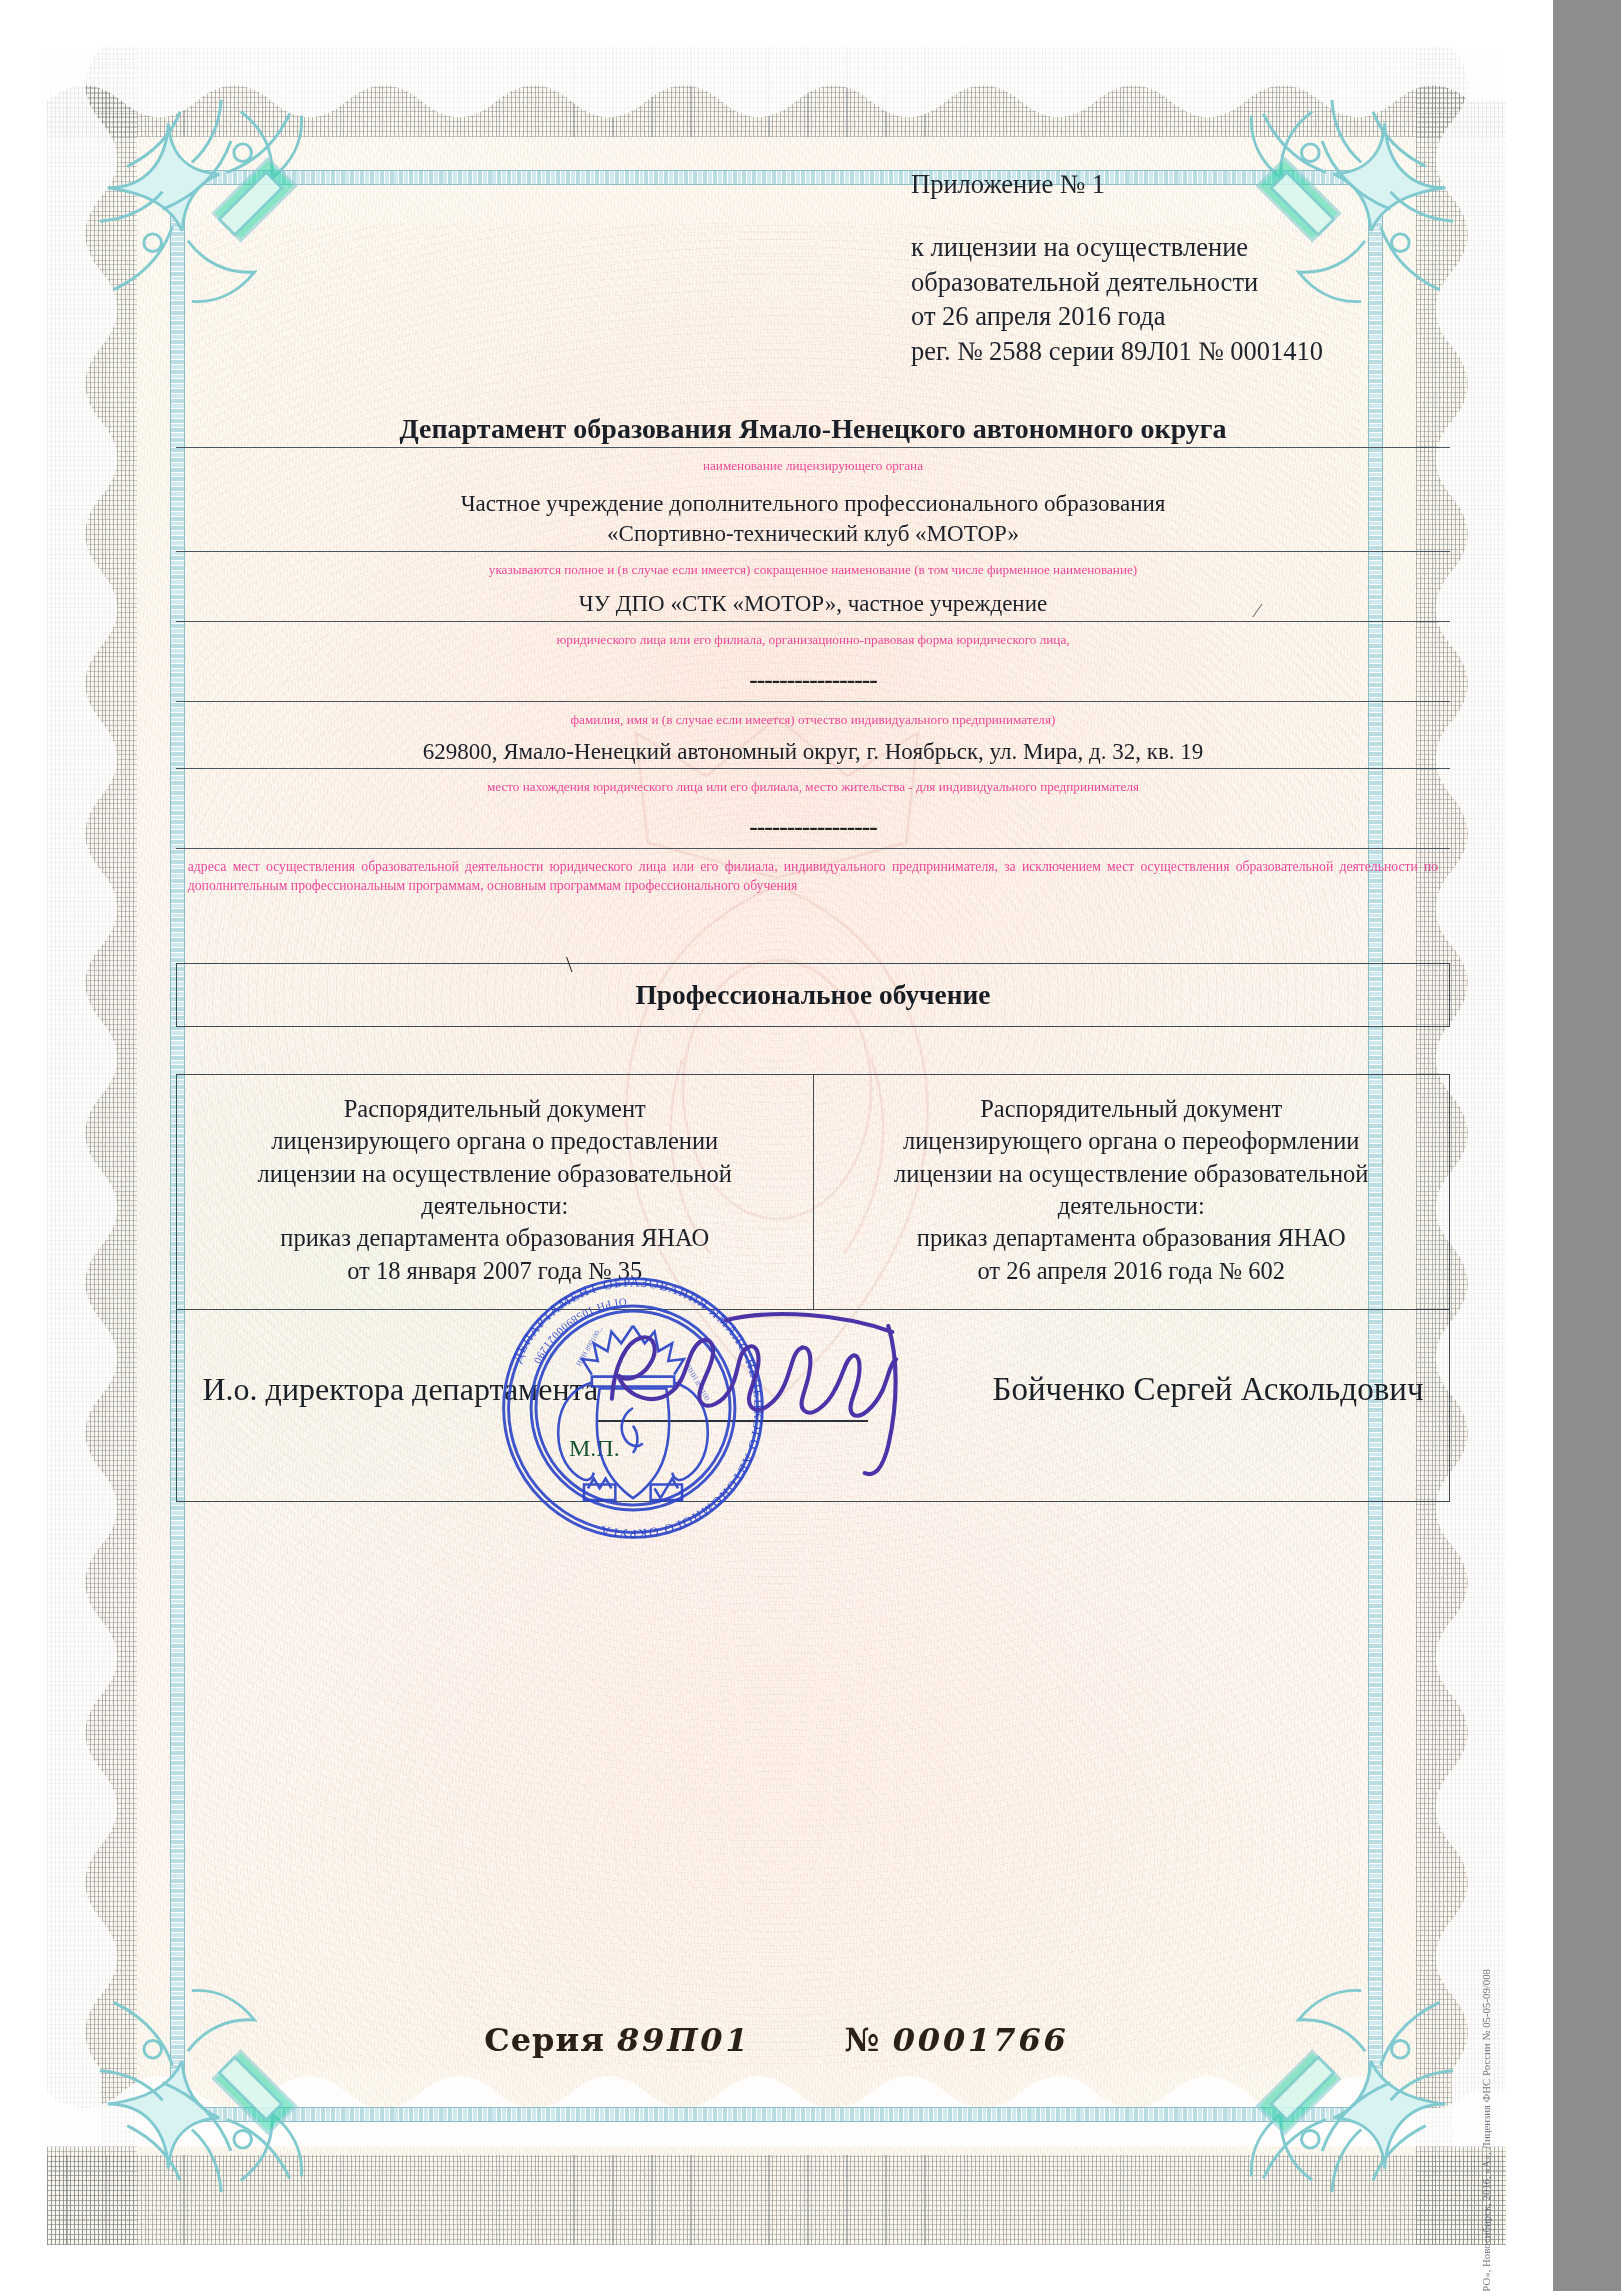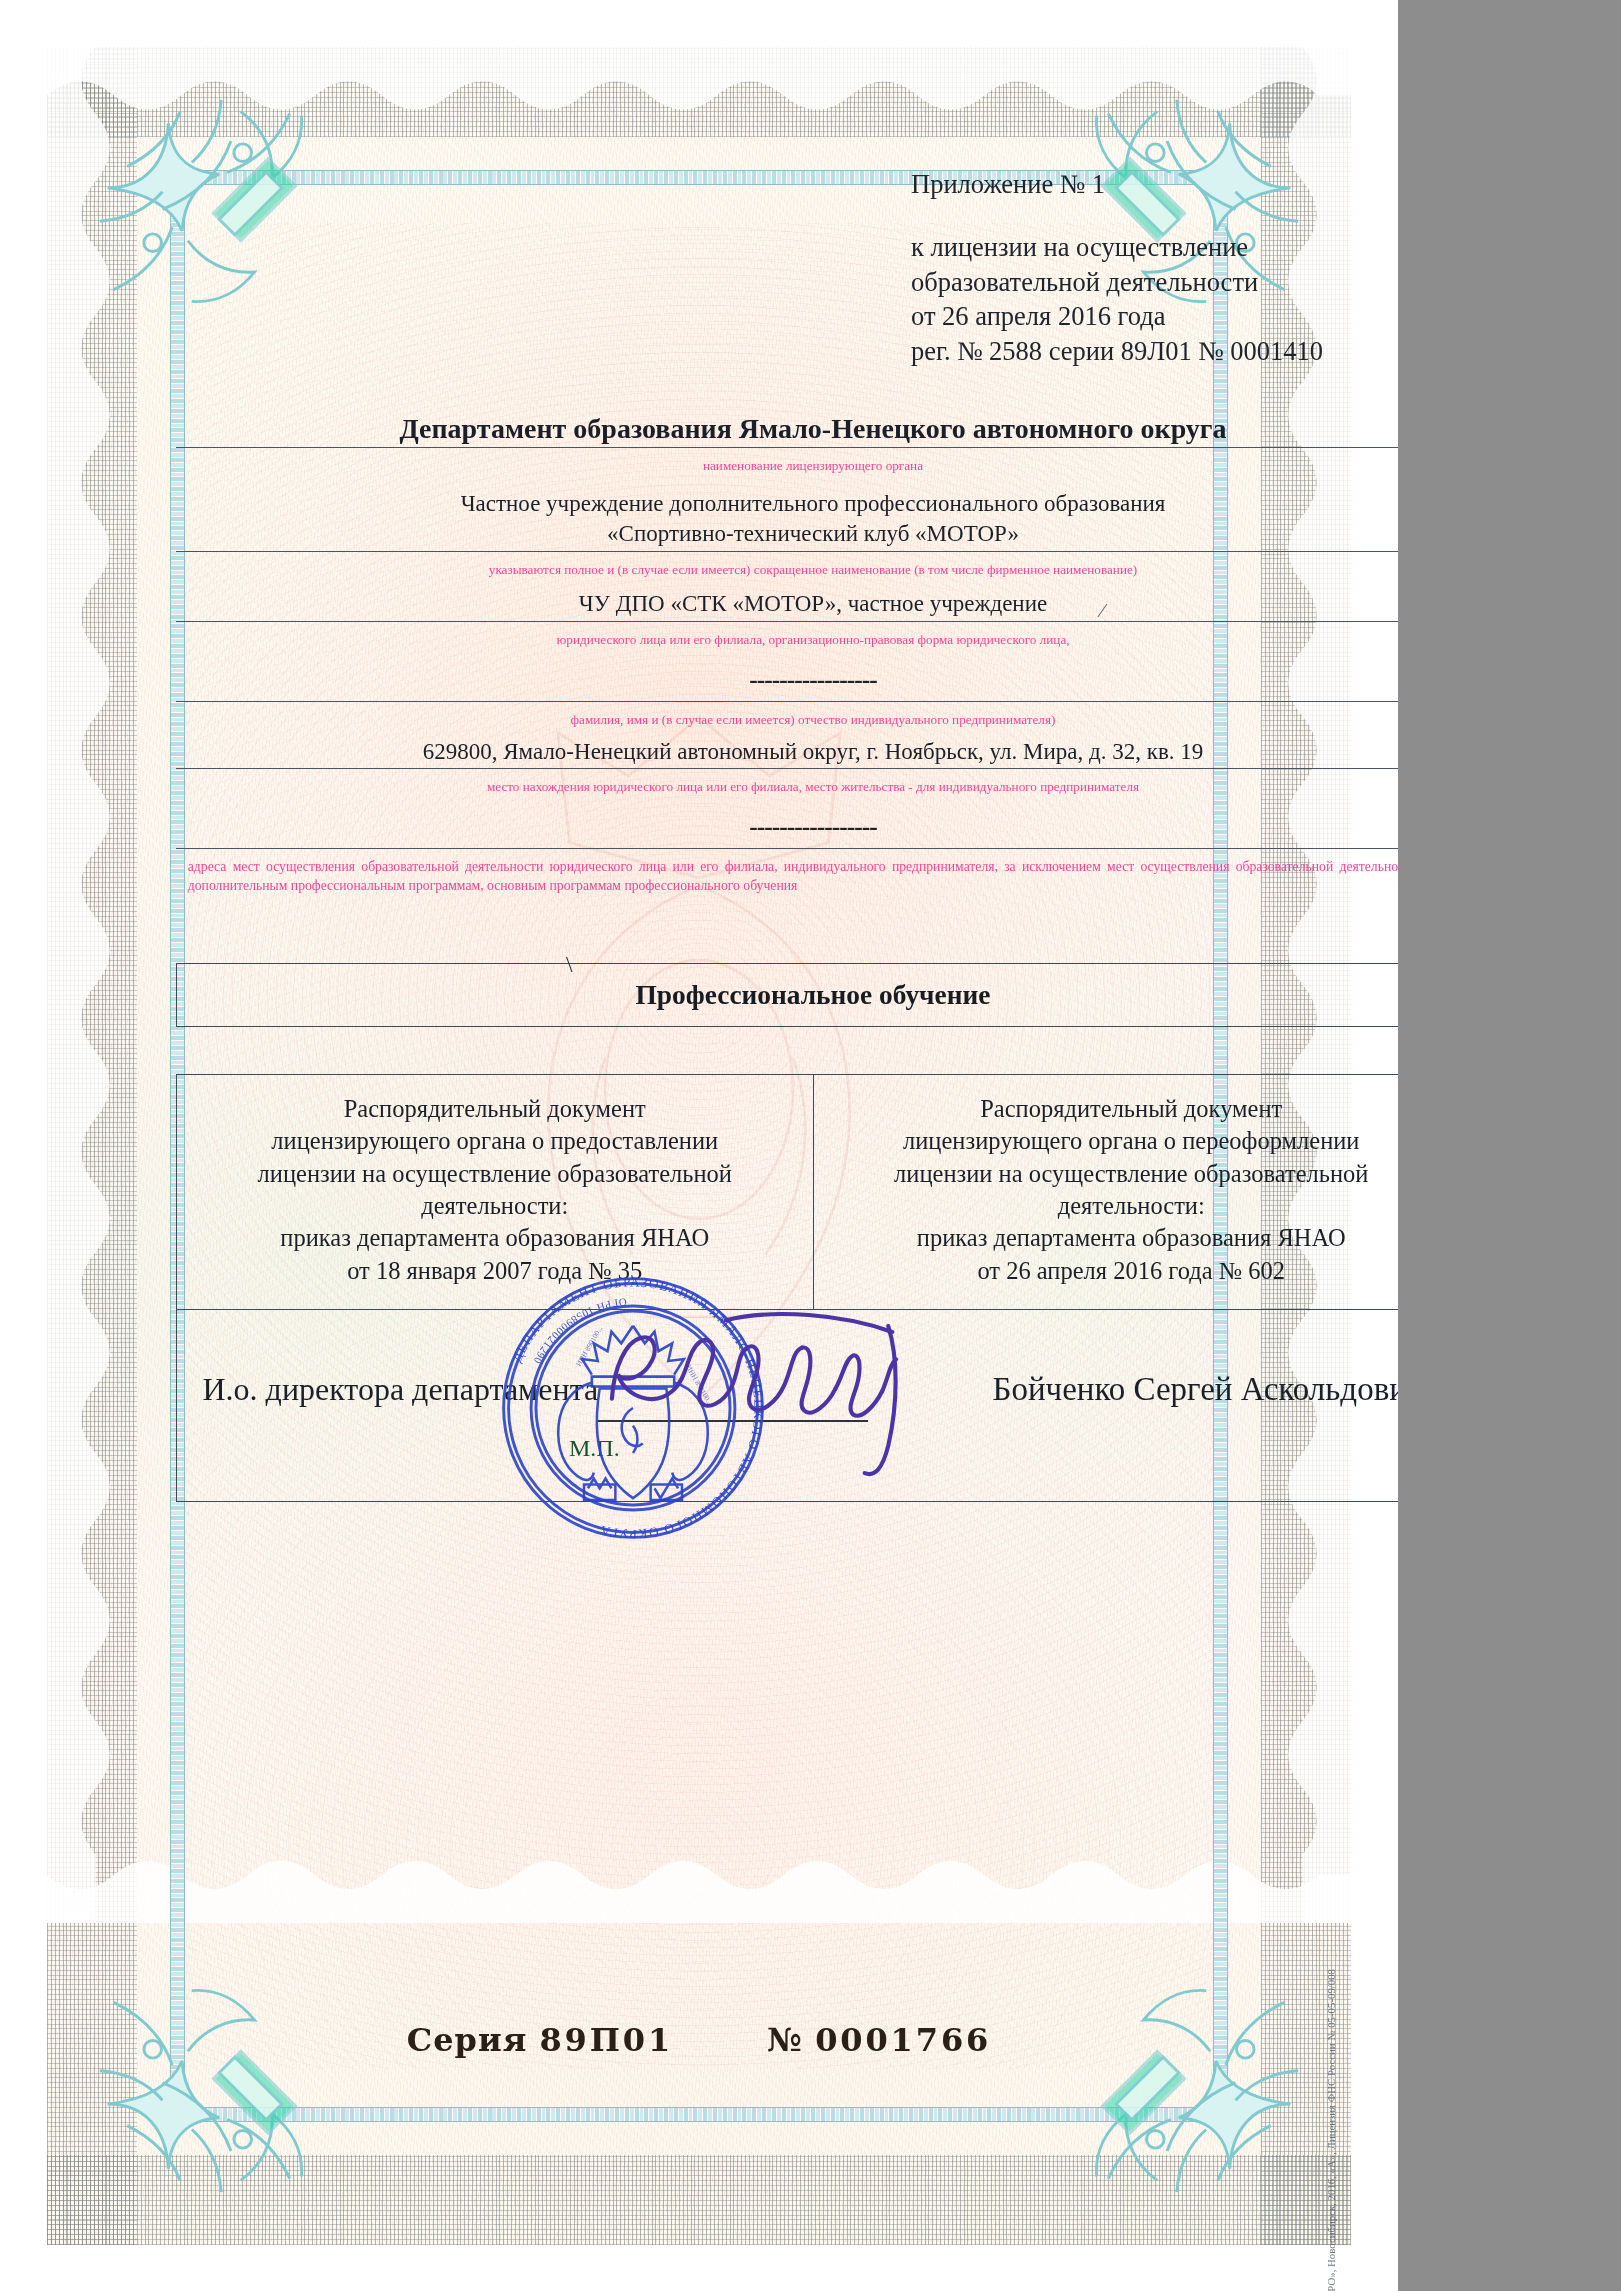--- a/index.html
+++ b/index.html
@@ -1,17 +1,17 @@
 <!DOCTYPE html>
 <html><head>
 <meta charset="utf-8">
 <style>
   html,body{margin:0;padding:0;background:#8d8d8d;}
   body{font-family:"Liberation Serif",serif;}
-  .page{position:relative;width:1398px;height:2292px;background:#ffffff;overflow:hidden;}
+  .page{position:relative;width:1553px;height:2292px;background:#ffffff;overflow:hidden;}
 
   
   .paper{position:absolute;left:47px;top:47px;right:47px;bottom:47px;
     background:
       radial-gradient(ellipse 60% 42% at 50% 30%, rgba(255,232,222,.75) 0%, rgba(255,244,236,.35) 55%, rgba(255,255,255,0) 78%),
       radial-gradient(ellipse 55% 30% at 50% 78%, rgba(255,236,228,.55) 0%, rgba(255,255,255,0) 72%),
       radial-gradient(ellipse 45% 26% at 22% 55%, rgba(238,248,232,.6) 0%, rgba(255,255,255,0) 70%),
       radial-gradient(ellipse 45% 26% at 80% 55%, rgba(240,249,235,.55) 0%, rgba(255,255,255,0) 70%),
       linear-gradient(180deg,#fdfbf3 0%, #fcfaf0 18%, #fdf7f1 45%, #fdf8f2 70%, #fcf9ef 100%);
   }
@@ -81,21 +81,21 @@
   .sig .sigline{position:absolute;left:421px;top:110px;width:270px;border-bottom:2px solid #2d333b;}
   .sig .mp{position:absolute;left:392px;top:125px;font-size:24px;color:#14532d;}
 
   
   .seal{position:absolute;left:309px;top:-49px;width:294px;height:294px;pointer-events:none;}
   .inksig{position:absolute;left:421px;top:-29px;width:412px;height:196px;pointer-events:none;}
 
   
   .serial{position:absolute;left:0;right:0;bottom:233px;display:flex;justify-content:center;gap:94px;
     font-family:"DejaVu Serif",serif;font-weight:bold;font-size:32px;color:#2a2018;letter-spacing:1px;}
-  .serial .num{letter-spacing:2.9px;}
+  .serial .num{letter-spacing:2.9px;font-style:italic;}
 
   .vprint{position:absolute;right:61px;bottom:323px;transform-origin:100% 100%;transform:rotate(-90deg);
     white-space:nowrap;font-size:10.8px;color:#55606b;font-family:"Liberation Serif",serif;opacity:.85;}
 
   .tick{position:absolute;right:294px;top:600px;font-size:19.6px;color:#555;}
   .tickmark{position:absolute;left:390px;top:-11.8px;font-size:23.5px;color:#333;}
 </style>
 </head>
 <body>
 

